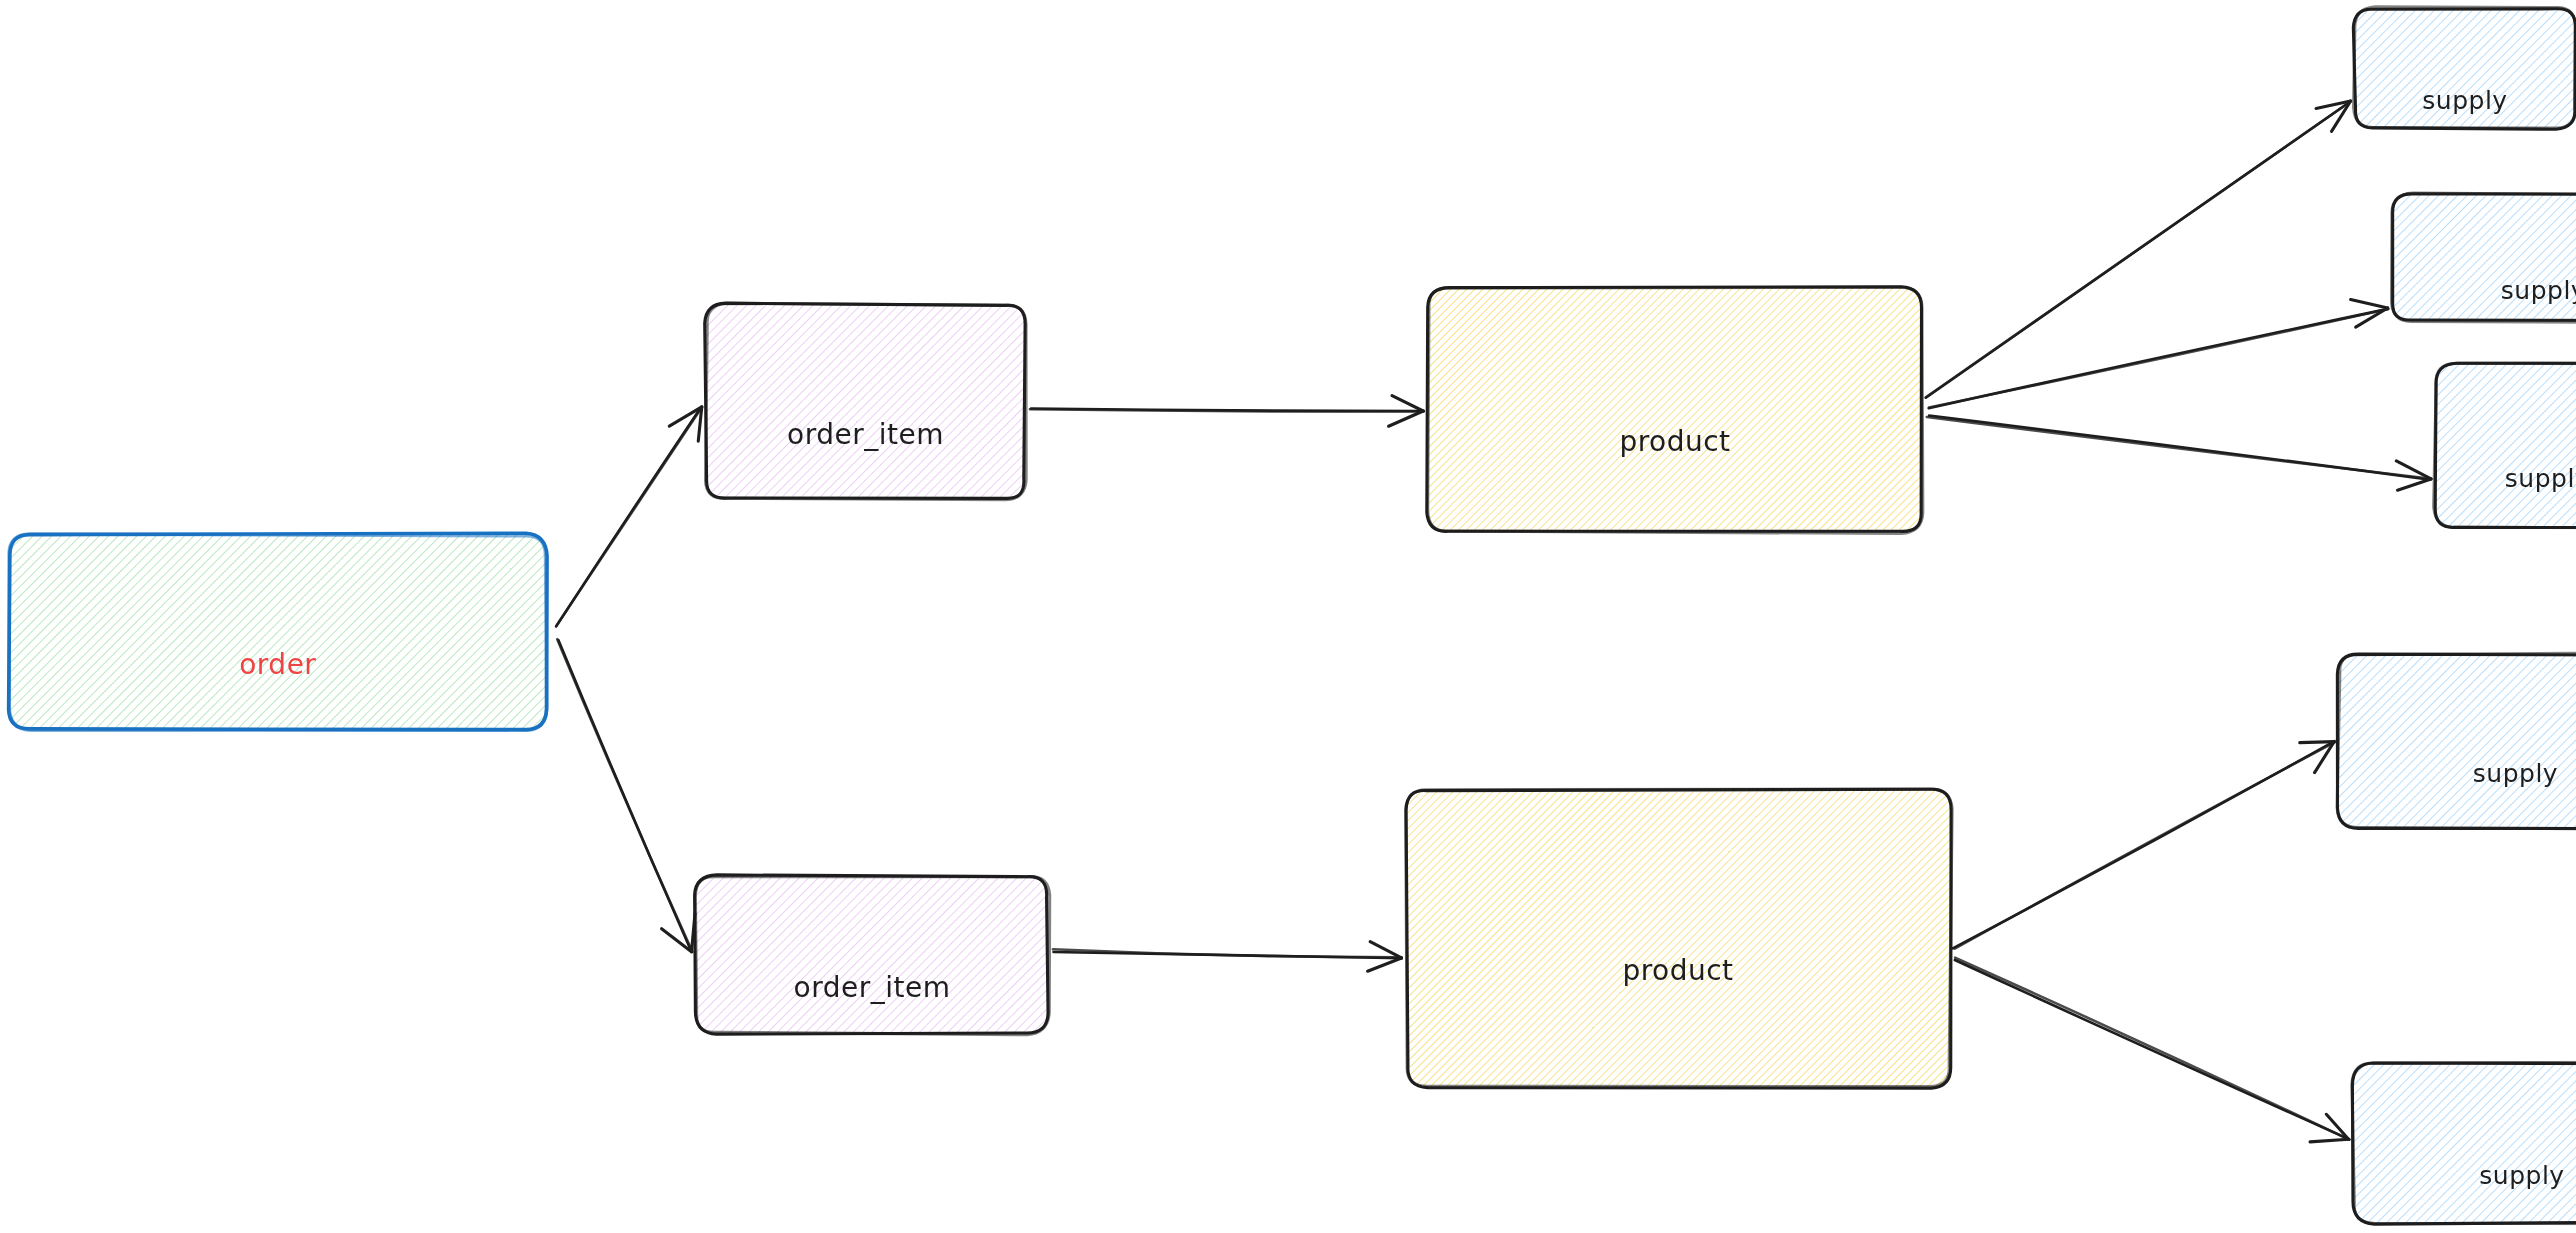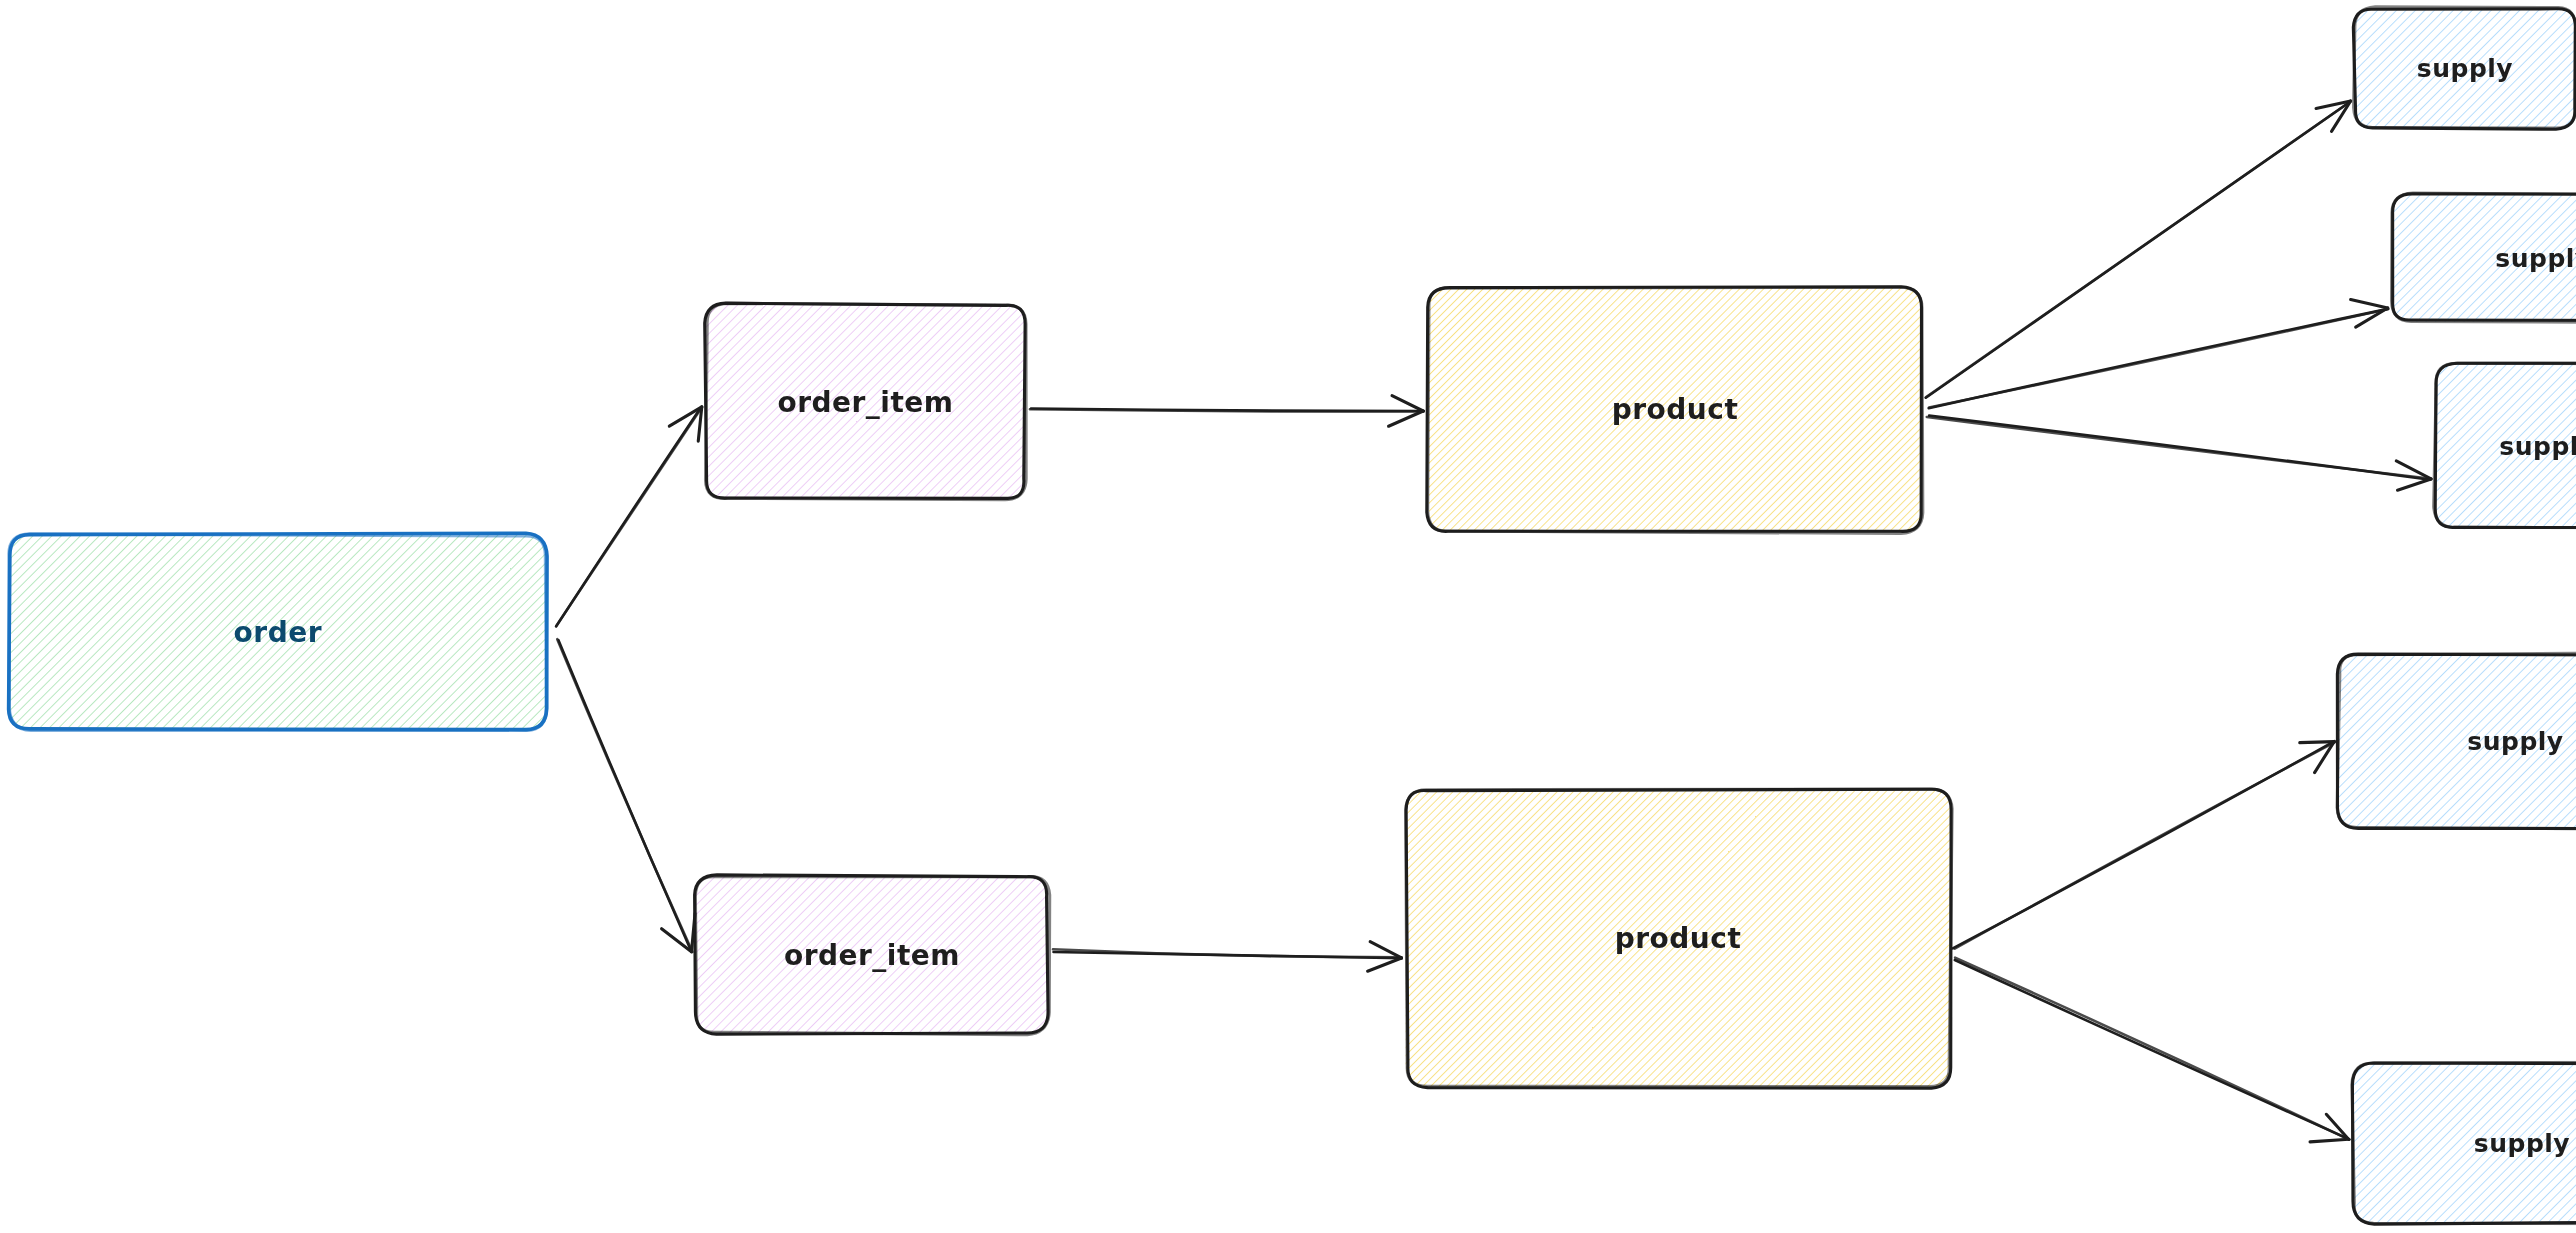--- a/index.html
+++ b/index.html
@@ -7,25 +7,26 @@
   body{
     font-family:"DejaVu Sans", sans-serif;
     width:2700px;height:1233px;overflow:hidden;
   }
   #canvas{position:relative;width:2700px;height:1233px;background:#ffffff;}
   svg#sketch{position:absolute;inset:0;width:2700px;height:1233px;display:block;}
   .node-label{
     position:absolute;
     display:flex;align-items:center;justify-content:center;
     font-family:"DejaVu Sans", sans-serif;
-    font-weight:700;
+    font-weight:400;
     color:#1e1e1e;
     letter-spacing:0.5px;
     pointer-events:none;
     white-space:nowrap;
+    margin-top:32px;
   }
 </style>
 </head>
 <body>
 
 <div id="canvas">
   <svg id="sketch" viewBox="0 0 5240 2394" preserveAspectRatio="none" aria-hidden="true">
     <defs>
       <pattern id="hatch-green" width="13" height="13" patternTransform="rotate(45)" patternUnits="userSpaceOnUse">
         <line x1="0" y1="0" x2="0" y2="13" stroke="#40c057" stroke-width="2.6" stroke-opacity="0.55"></line>
@@ -143,21 +144,21 @@
           <path d="M 4576.480336762257 1271.021196748792 L 5190.267122652693 1267.1214836122103 Q 5228 1270 5230.926516154281 1310.6398086565732 L 5227.638398743998 1567.1315933238398 Q 5228 1608 5187.199177552387 1609.6877334617486 L 4576.824702454556 1606.551197815757 Q 4538 1608 4535.798567200172 1568.0337053314008 L 4540.976944735542 1308.4194343574436 Q 4538 1270 4576.480336762257 1271.021196748792 Z" fill="none" stroke="#1e1e1e" stroke-width="6" stroke-linecap="round" stroke-opacity="0.55"></path>
         </g>
         <g>
           <path d="M 4607.052259923449 2065.65997743777 L 5185.054506779208 2064.2701191912734 Q 5226 2064 5226.370504857214 2105.0635190024336 L 5224.958506107777 2333.864639879141 Q 5226 2374 5184.109233856252 2373.588153944159 L 4607.970260621966 2372.9224929813868 Q 4566 2374 4567.891601683521 2335.2338614478863 L 4566.298781872866 2102.4561629297473 Q 4566 2064 4607.052259923449 2065.65997743777 Z" fill="url(#hatch-blue)" stroke="none"></path>
           <path d="M 4607.513054849912 2063.7772140516795 L 5186.926524354949 2065.2294723531368 Q 5226 2064 5223.916429138703 2105.147844125865 L 5227.541510774913 2332.0118202215117 Q 5226 2374 5184.414612770833 2372.555621338708 L 4608.009637453598 2376.6911438015713 Q 4566 2374 4566.49408569508 2331.358502197526 L 4565.448651315015 2106.6474632290415 Q 4566 2064 4607.513054849912 2063.7772140516795 Z" fill="none" stroke="#1e1e1e" stroke-width="6" stroke-linecap="round" stroke-opacity="1"></path>
           <path d="M 4604.819231415735 2063.8091514601415 L 5186.433873750471 2062.5832908638677 Q 5226 2064 5223.630693817526 2102.3398035056607 L 5224.810005570394 2336.8318546323253 Q 5226 2374 5182.895433044478 2375.8092698835812 L 4606.277067567537 2375.285557558241 Q 4566 2374 4569.139091494651 2335.3399154684225 L 4564.482853699514 2105.253746034789 Q 4566 2064 4604.819231415735 2063.8091514601415 Z" fill="none" stroke="#1e1e1e" stroke-width="6" stroke-linecap="round" stroke-opacity="0.55"></path>
         </g>
       </g>
   </svg>
   <div id="label-layer">
-      <div class="node-label" style="left: 9.3px; top: 535px; width: 537px; height: 195px; font-size: 28px; color: #0c4a6e; text-align: center;">order</div>
+      <div class="node-label" style="left: 9.3px; top: 535px; width: 537px; height: 195px; font-size: 28px; color: #ef4444; text-align: center;">order</div>
       <div class="node-label" style="left: 706px; top: 304px; width: 319px; height: 196px; font-size: 28px; color: rgb(30, 30, 30);">order_item</div>
       <div class="node-label" style="left: 1428px; top: 287px; width: 494px; height: 245px; font-size: 28px; color: rgb(30, 30, 30);">product</div>
       <div class="node-label" style="left: 2354px; top: 8.2px; width: 222px; height: 120px; font-size: 25px; color: rgb(30, 30, 30);">supply</div>
       <div class="node-label" style="left: 2392px; top: 194px; width: 303px; height: 128px; font-size: 25px; color: rgb(30, 30, 30);">supply</div>
       <div class="node-label" style="left: 2435px; top: 364px; width: 225px; height: 165px; font-size: 25px; color: rgb(30, 30, 30);">supply</div>
       <div class="node-label" style="left: 696px; top: 876px; width: 352px; height: 158px; font-size: 28px; color: rgb(30, 30, 30);">order_item</div>
       <div class="node-label" style="left: 1406px; top: 789px; width: 544px; height: 298px; font-size: 28px; color: rgb(30, 30, 30);">product</div>
       <div class="node-label" style="left: 2338px; top: 654px; width: 355px; height: 174px; font-size: 25px; color: rgb(30, 30, 30);">supply</div>
       <div class="node-label" style="left: 2352px; top: 1063px; width: 340px; height: 160px; font-size: 25px; color: rgb(30, 30, 30);">supply</div>
     </div>

